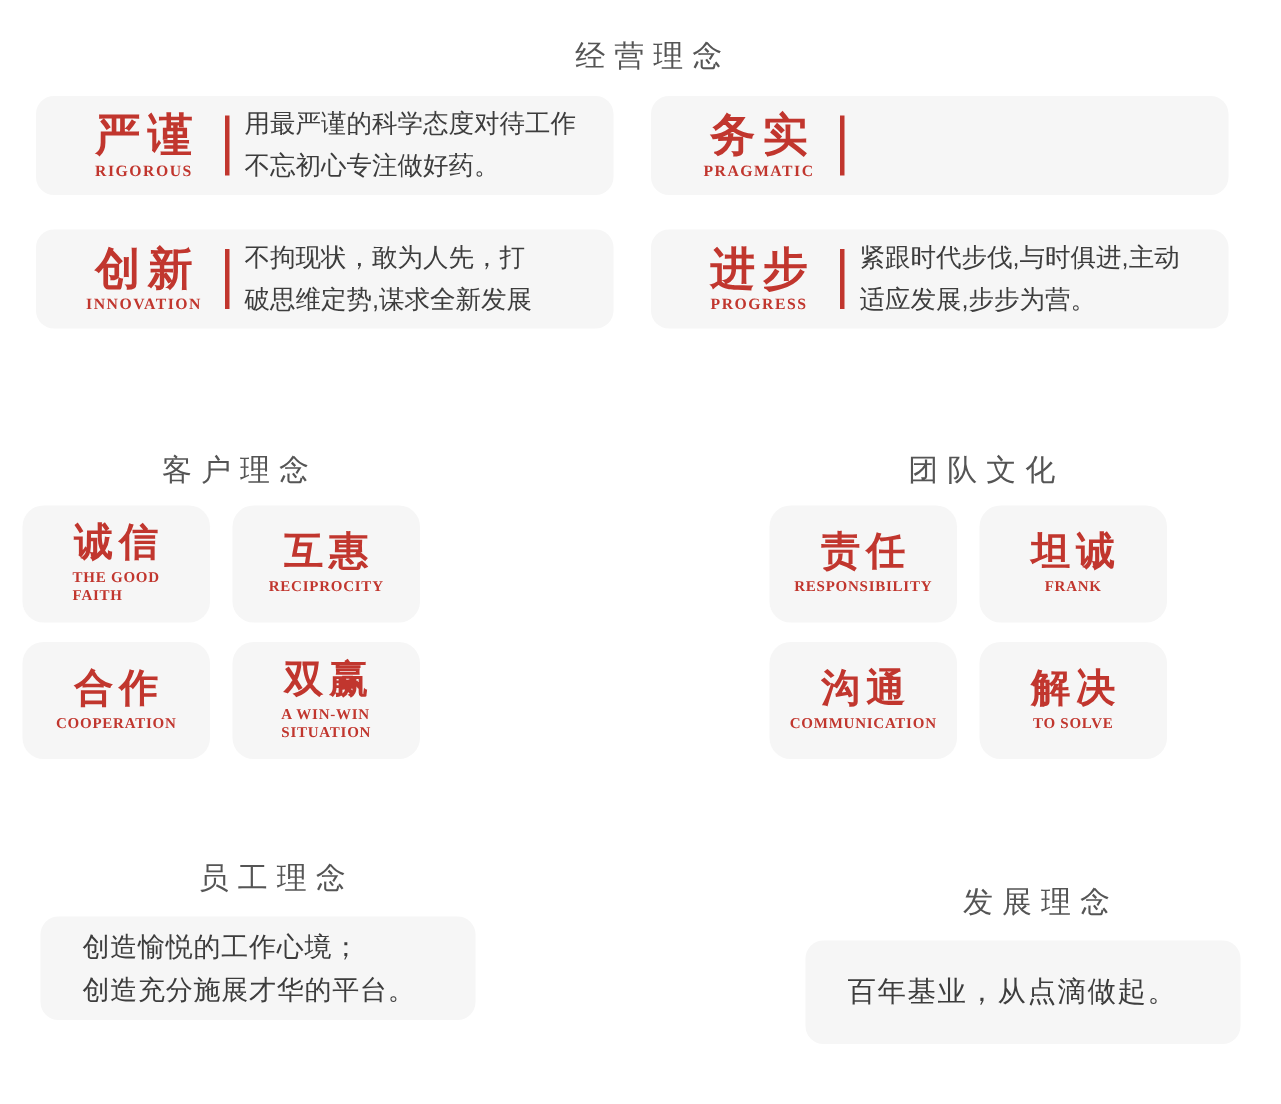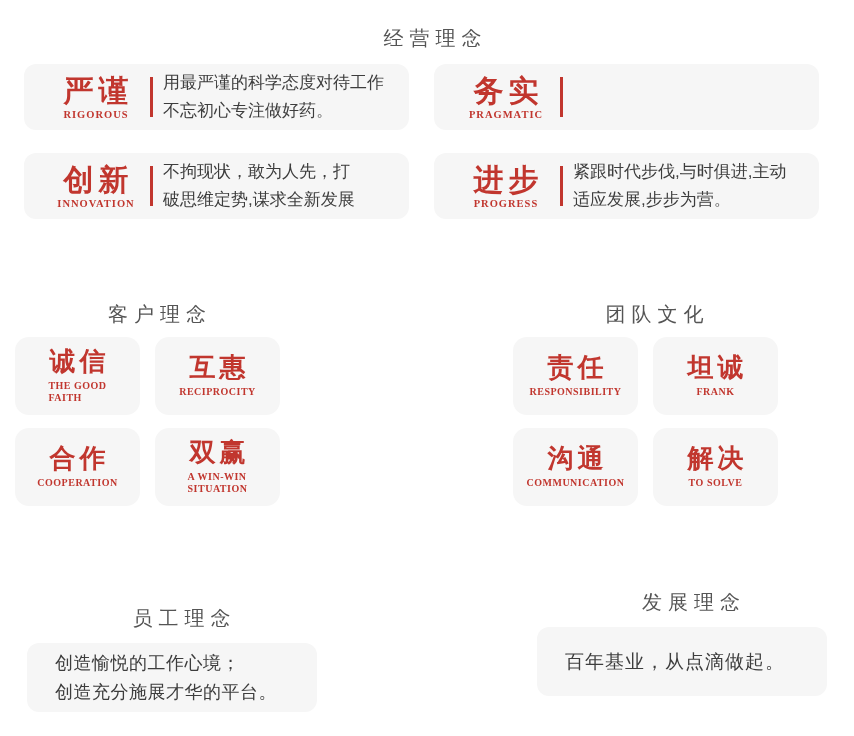--- a/index.html
+++ b/index.html
@@ -79,21 +79,21 @@
   }
   .state-line{font-size:18px;line-height:29px;letter-spacing:0.5px;white-space:nowrap;}
   .state-single{font-size:19px;letter-spacing:1px;white-space:nowrap;}
   
   #sec-business{left:24px;top:28px;}
   #sec-business .section-title{margin-left:28px;}
   #sec-customer{left:15px;top:304px;}
   #sec-customer .section-title{margin-left:25px;}
   #sec-team{left:513px;top:304px;}
   #sec-team .section-title{margin-left:24px;}
-  #sec-employee{left:27px;top:608px;}
+  #sec-employee{left:27px;top:576px;}
   #sec-employee .section-title{margin-left:25px;}
   #sec-development{left:537px;top:592px;}
   #sec-development .section-title{margin-left:24px;}
 </style>
 </head>
 <body>
 
 <div class="section" id="sec-business">
   <div class="section-title">经营理念</div>
   <div class="big-grid">

